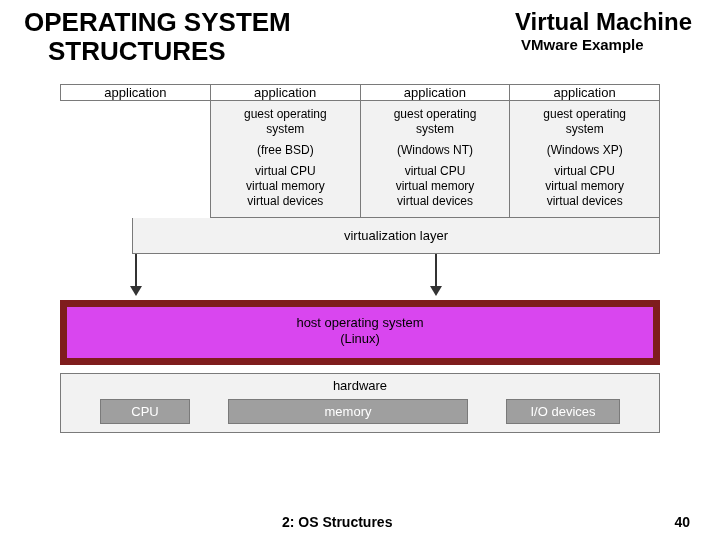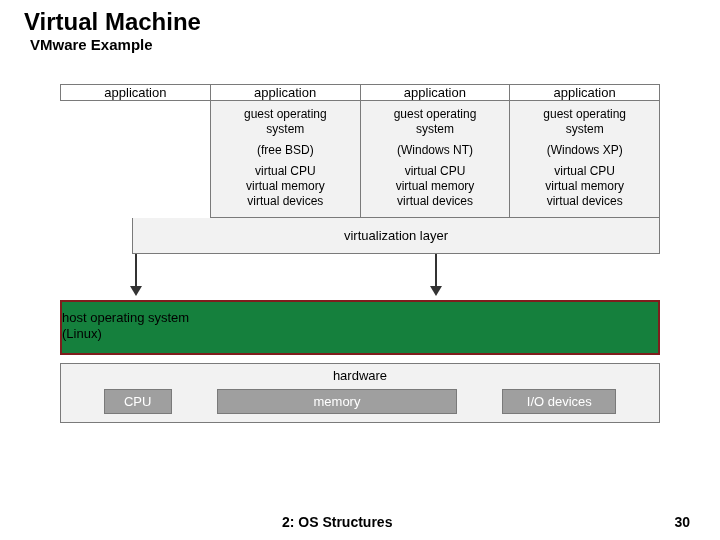--- a/index.html
+++ b/index.html
@@ -92,22 +92,23 @@
     margin: 0 auto;
   }
   .arrow .head {
     width: 0; height: 0;
     border-left: 6px solid transparent;
     border-right: 6px solid transparent;
     border-top: 10px solid #333;
     margin-left: -5px;
   }
   .hostos {
-    border: 2px solid #7f1d1d;
-    background: #15803d;
+    border: 7px solid #7f1d1d;
+    background: #d946ef;
+    text-align: center;
     font-size: 13px;
     padding: 8px 0 10px 0;
     line-height: 1.25;
   }
   .hardware {
     margin-top: 8px;
     border: 1px solid #7a7a7a;
     background: #f2f2f2;
     font-size: 13px;
     text-align: center;
@@ -119,40 +120,44 @@
     padding: 6px 8px 8px 8px;
   }
   .hw-cell {
     border: 1px solid #7a7a7a;
     background: #9f9f9f;
     color: #fff;
     font-size: 13px;
     padding: 4px 0;
     text-align: center;
   }
-  .hw-cell.c1 { width: 68px; margin-left:12px;}
+  .hw-cell.c1 { width: 90px; margin-left:12px;}
   .hw-cell.c2 { width: 240px; }
   .hw-cell.c3 { width: 114px; margin-right:12px;}
   .footer {
     position: absolute;
     bottom: 10px;
     left: 0;
     width: 720px;
     display: flex;
     justify-content: flex-start;
     font-size: 14px;
     font-weight: bold;
     padding: 0 30px 0 0;
   }
   .footer .ftitle { flex: 1; text-align: center; }
 </style>
 </head>
 <body>
 
 <div class="header">
+  <div class="h-left">
+    <div>OPERATING SYSTEM</div>
+    <div style="padding-left:24px">STRUCTURES</div>
+  </div>
   <div class="h-right">
     <div class="t1">Virtual Machine</div>
     <div class="t2">VMware Example</div>
   </div>
 </div>
 
 <div class="diagram">
 
   <div class="row apps">
     <div class="cell">application</div>
@@ -203,14 +208,14 @@
       <div class="hw-cell c1">CPU</div>
       <div class="hw-cell c2">memory</div>
       <div class="hw-cell c3">I/O devices</div>
     </div>
   </div>
 
 </div>
 
 <div class="footer">
   <div class="ftitle">2: OS Structures</div>
-  <div>30</div>
+  <div>40</div>
 </div>
 
 </body></html>

